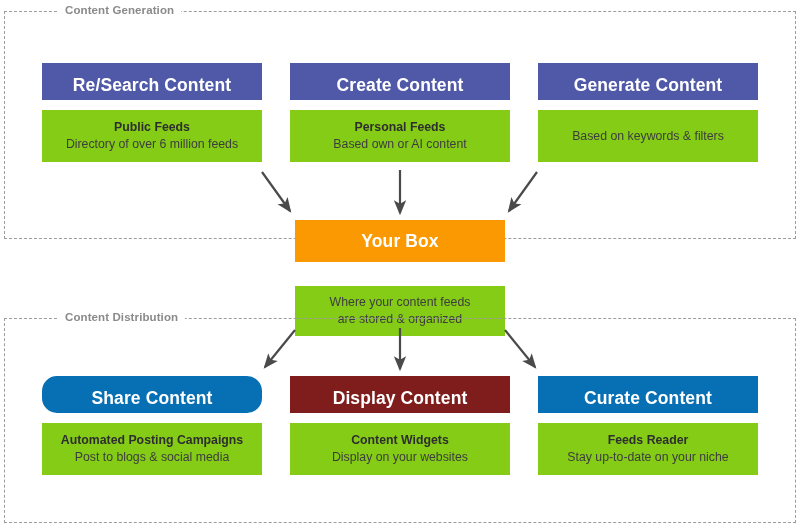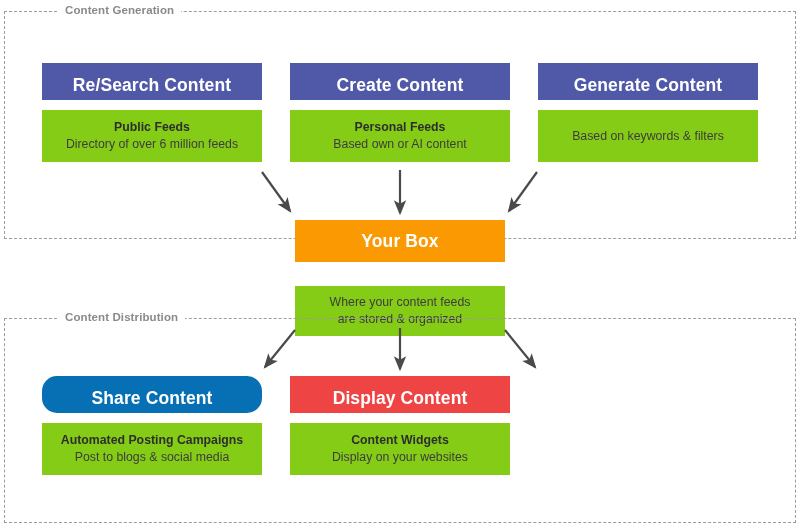--- a/index.html
+++ b/index.html
@@ -182,27 +182,34 @@
 
   <div id="card-share" class="card">
     <div class="card-header" style="background:#0770b5;border-radius:15px;">Share Content</div>
     <div class="card-body">
       <div class="b-title">Automated Posting Campaigns</div>
       <div class="b-sub">Post to blogs &amp; social media</div>
     </div>
   </div>
 
   <div id="card-display" class="card">
-    <div class="card-header" style="background:#ef4444;">Display Content</div>
+    <div class="card-header" style="background:#7f1d1d;">Display Content</div>
     <div class="card-body">
       <div class="b-title">Content Widgets</div>
       <div class="b-sub">Display on your websites</div>
     </div>
   </div>
 
+  <div id="card-curate" class="card">
+    <div class="card-header" style="background:#0770b5;">Curate Content</div>
+    <div class="card-body">
+      <div class="b-title">Feeds Reader</div>
+      <div class="b-sub">Stay up-to-date on your niche</div>
+    </div>
+  </div>
 
   <svg id="arrow-layer" viewBox="0 0 800 528">
     <defs>
       <marker id="ah" markerWidth="9" markerHeight="9" refX="6.2" refY="3.2" orient="auto" markerUnits="strokeWidth">
         <path d="M0.4,0.4 L7.2,3.2 L0.4,6.0 L2.0,3.2 Z" fill="#4a4a4a"></path>
       </marker>
     </defs>
 
     <line x1="262" y1="172" x2="290" y2="211" stroke="#4a4a4a" stroke-width="2.2" marker-end="url(#ah)"></line>
 

